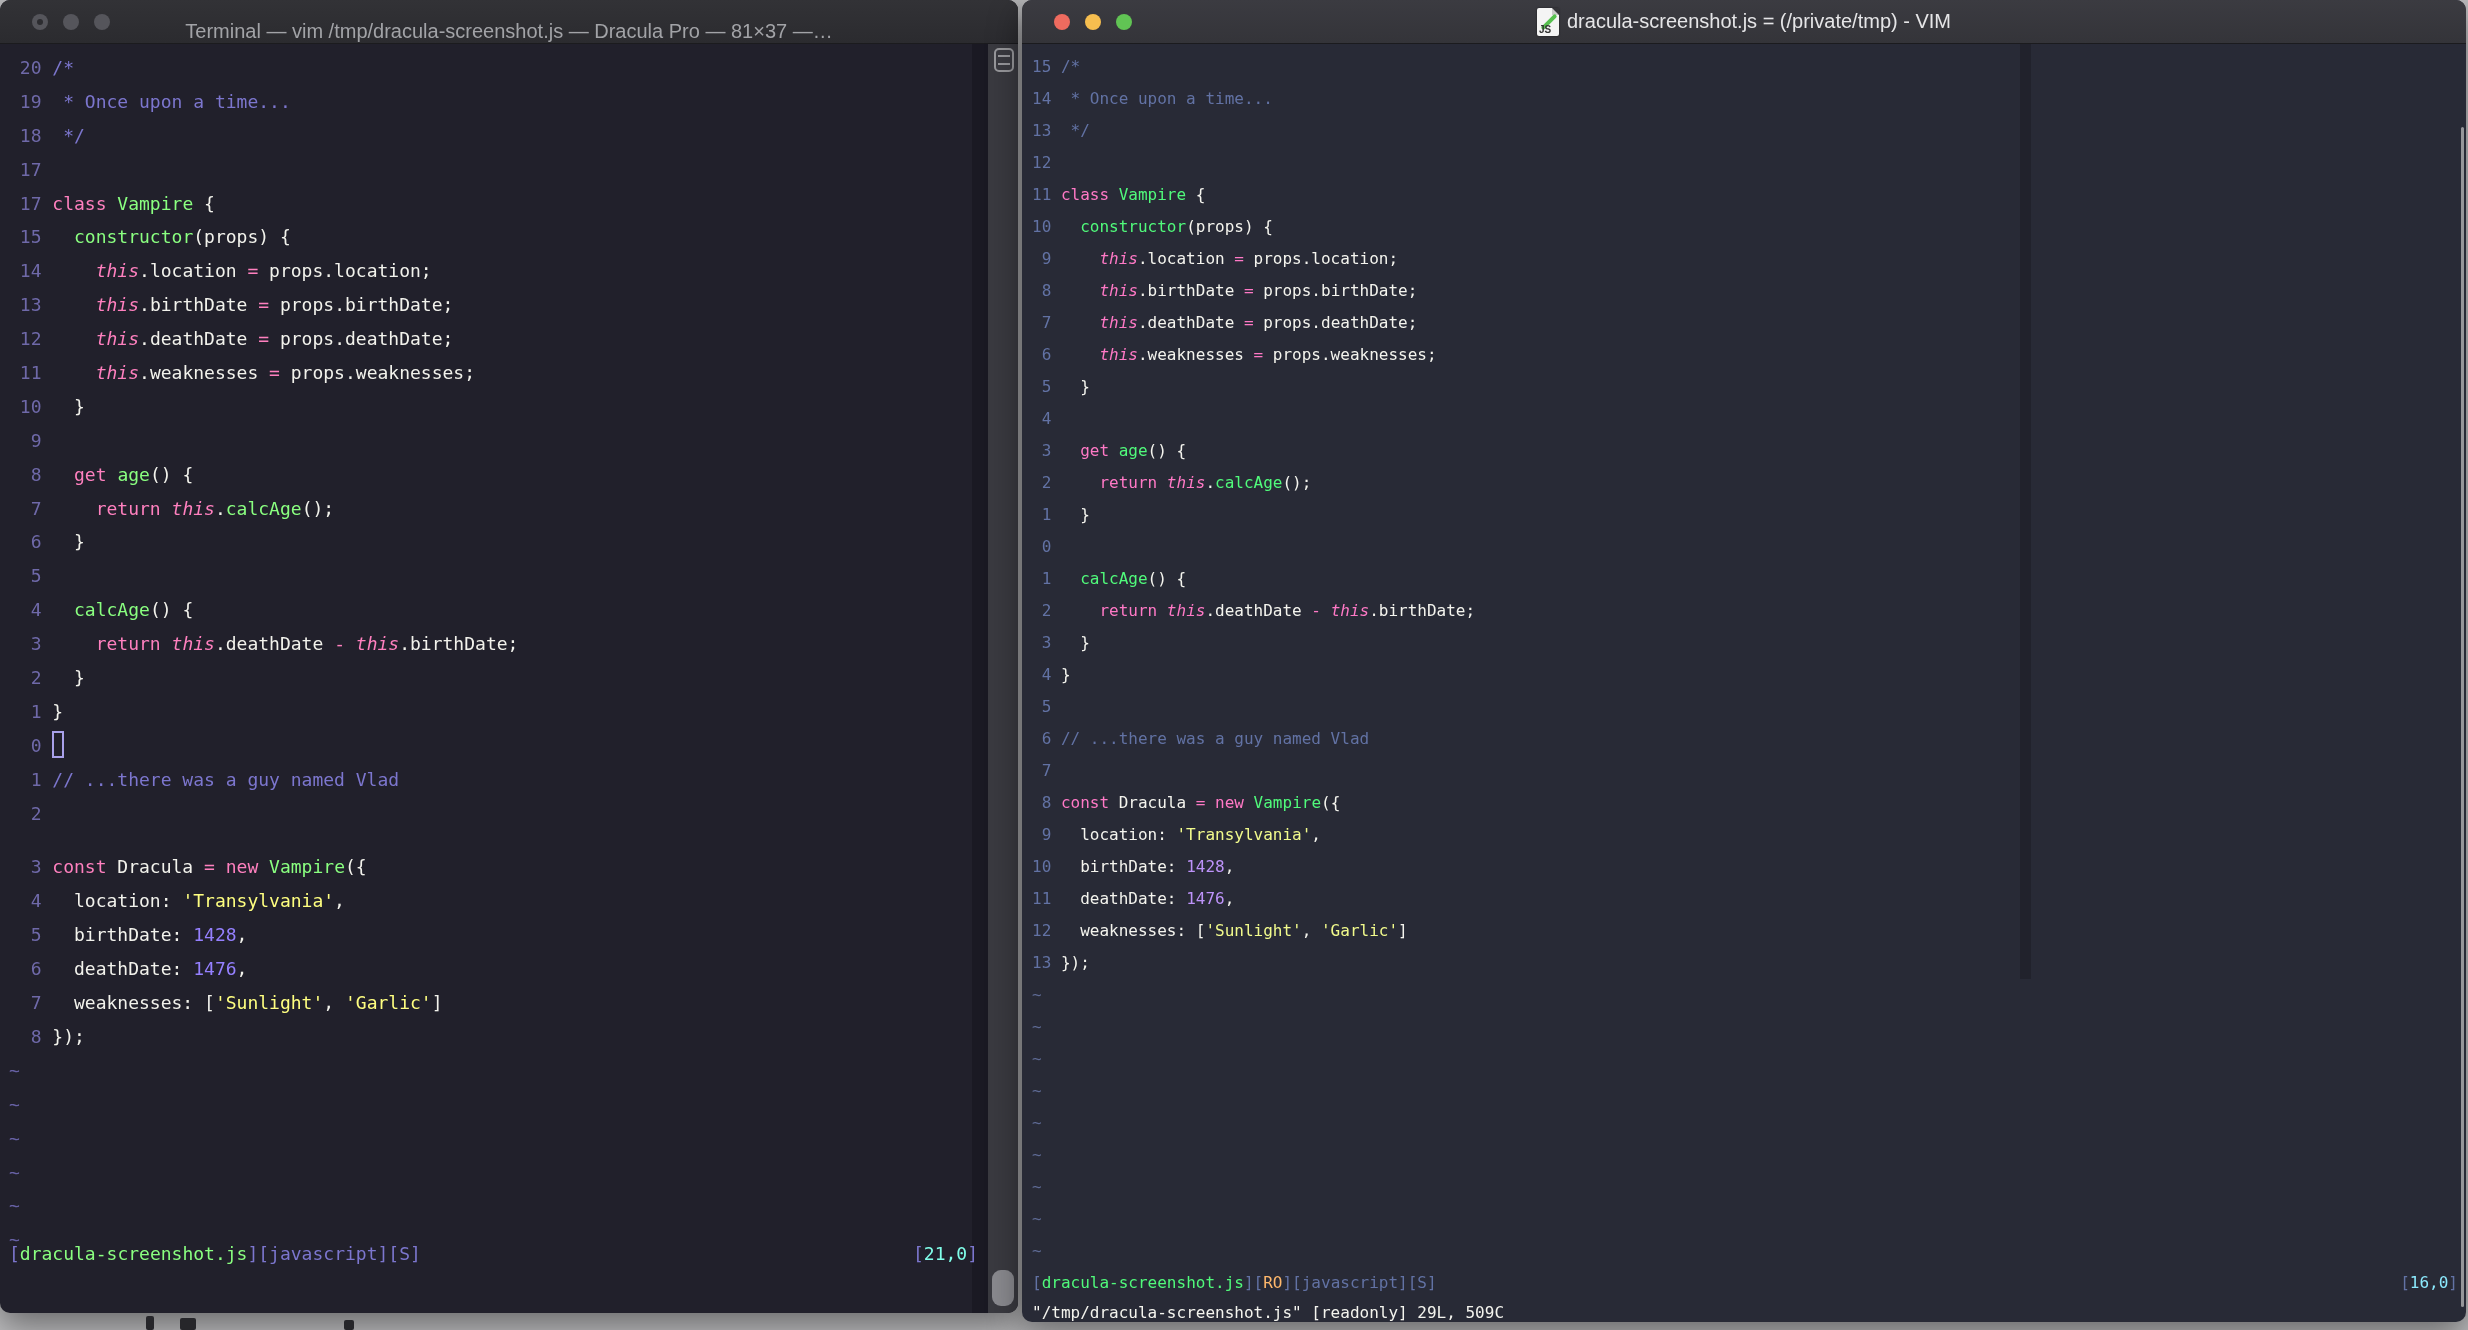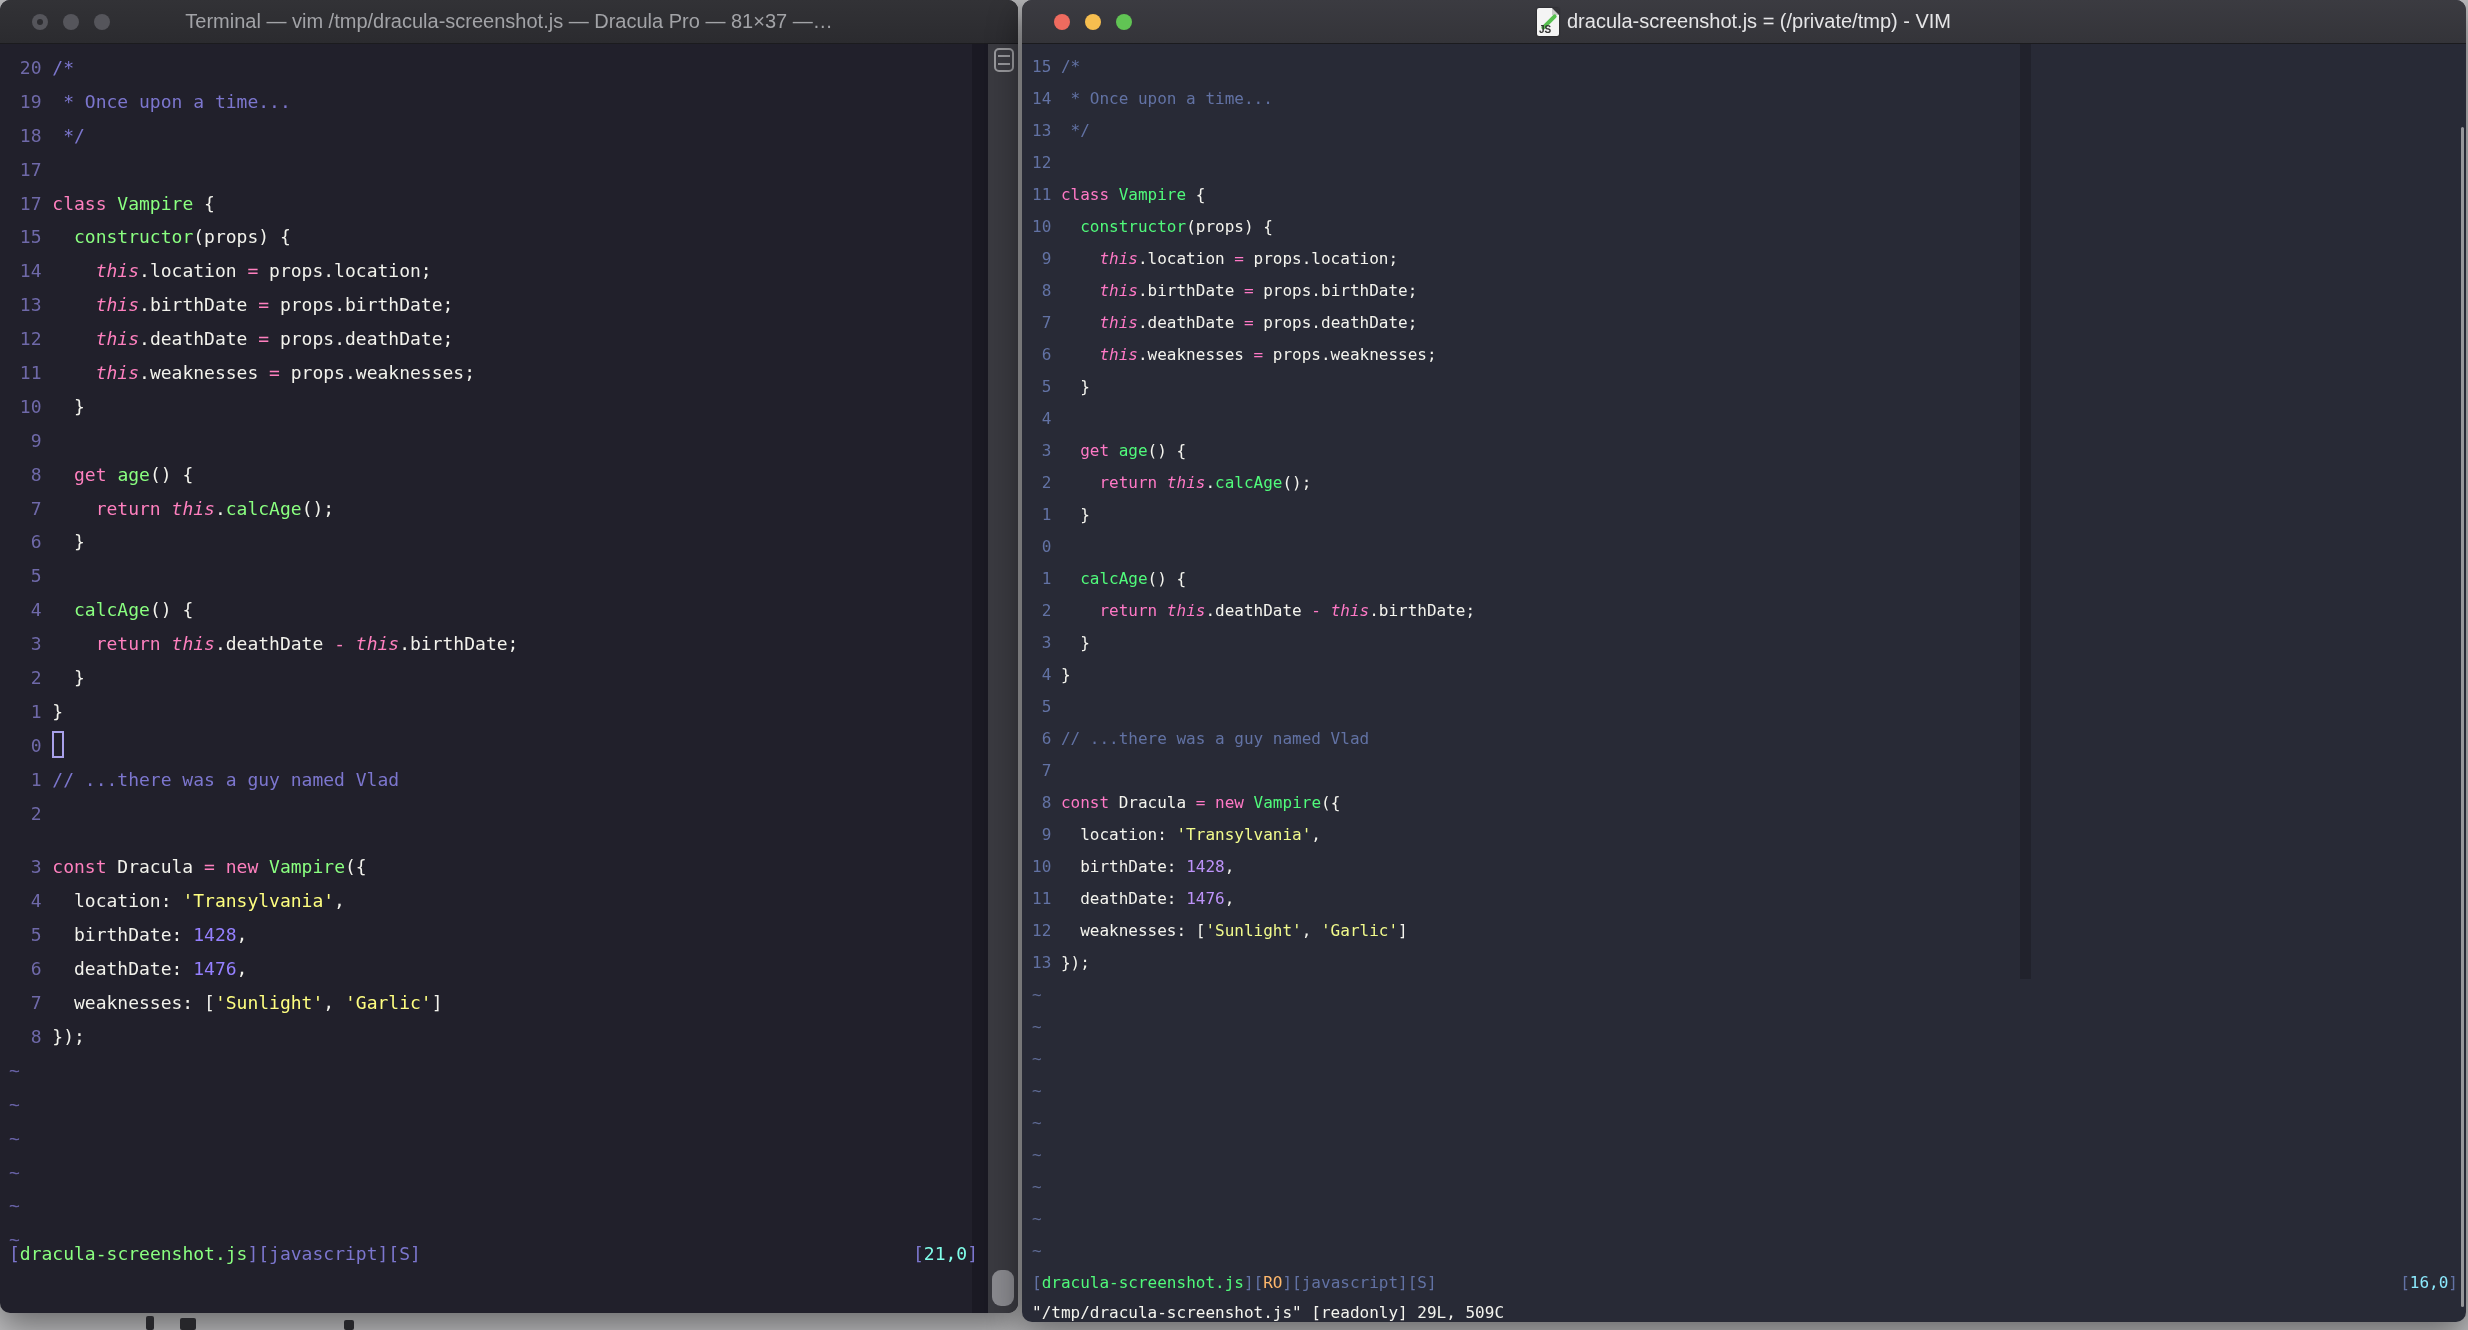--- a/index.html
+++ b/index.html
@@ -25,21 +25,21 @@
   .tk-br{color:var(--br);} .tk-st{color:var(--st);} .tk-cy{color:var(--cy);}
   .tk-ro{color:var(--ro);}
   .tilde{color:var(--tld);}
   .cursor{display:inline-block;width:12px;height:27px;box-sizing:border-box;
           border:2px solid var(--cur);vertical-align:middle;margin-top:-4px;}
   .statusline{position:absolute;display:flex;justify-content:space-between;
               font-family:"DejaVu Sans Mono",monospace;white-space:pre;}
   .msgline{position:absolute;font-family:"DejaVu Sans Mono",monospace;white-space:pre;}
   
   #win-left{left:0;top:0;width:1018px;height:1313px;background:#21202b;}
-  #win-left .titlebar{background:linear-gradient(#323236,#2b2b2f);}
+  #win-left .titlebar{background:linear-gradient(#323236,#2b2b2f);align-items:flex-end;}
   #win-left .title{color:#a2a3a7;}
   #win-left .light{background:#55555b;}
   .overgrid{position:absolute;background:#1a1923;}
   .scrollstrip{position:absolute;background:#3a3a40;}
   .splitbtn{position:absolute;width:20px;height:24px;border:2px solid #98989c;border-radius:5px;
             box-sizing:border-box;display:flex;flex-direction:column;justify-content:space-evenly;}
   .splitbtn i{display:block;height:2px;background:#98989c;margin:0 2px;}
   .scrollthumb{position:absolute;width:22px;height:36px;border-radius:9px;background:#8a8a8f;}
   
   #win-right{left:1022px;top:0;width:1444px;height:1322px;background:#282a36;}

